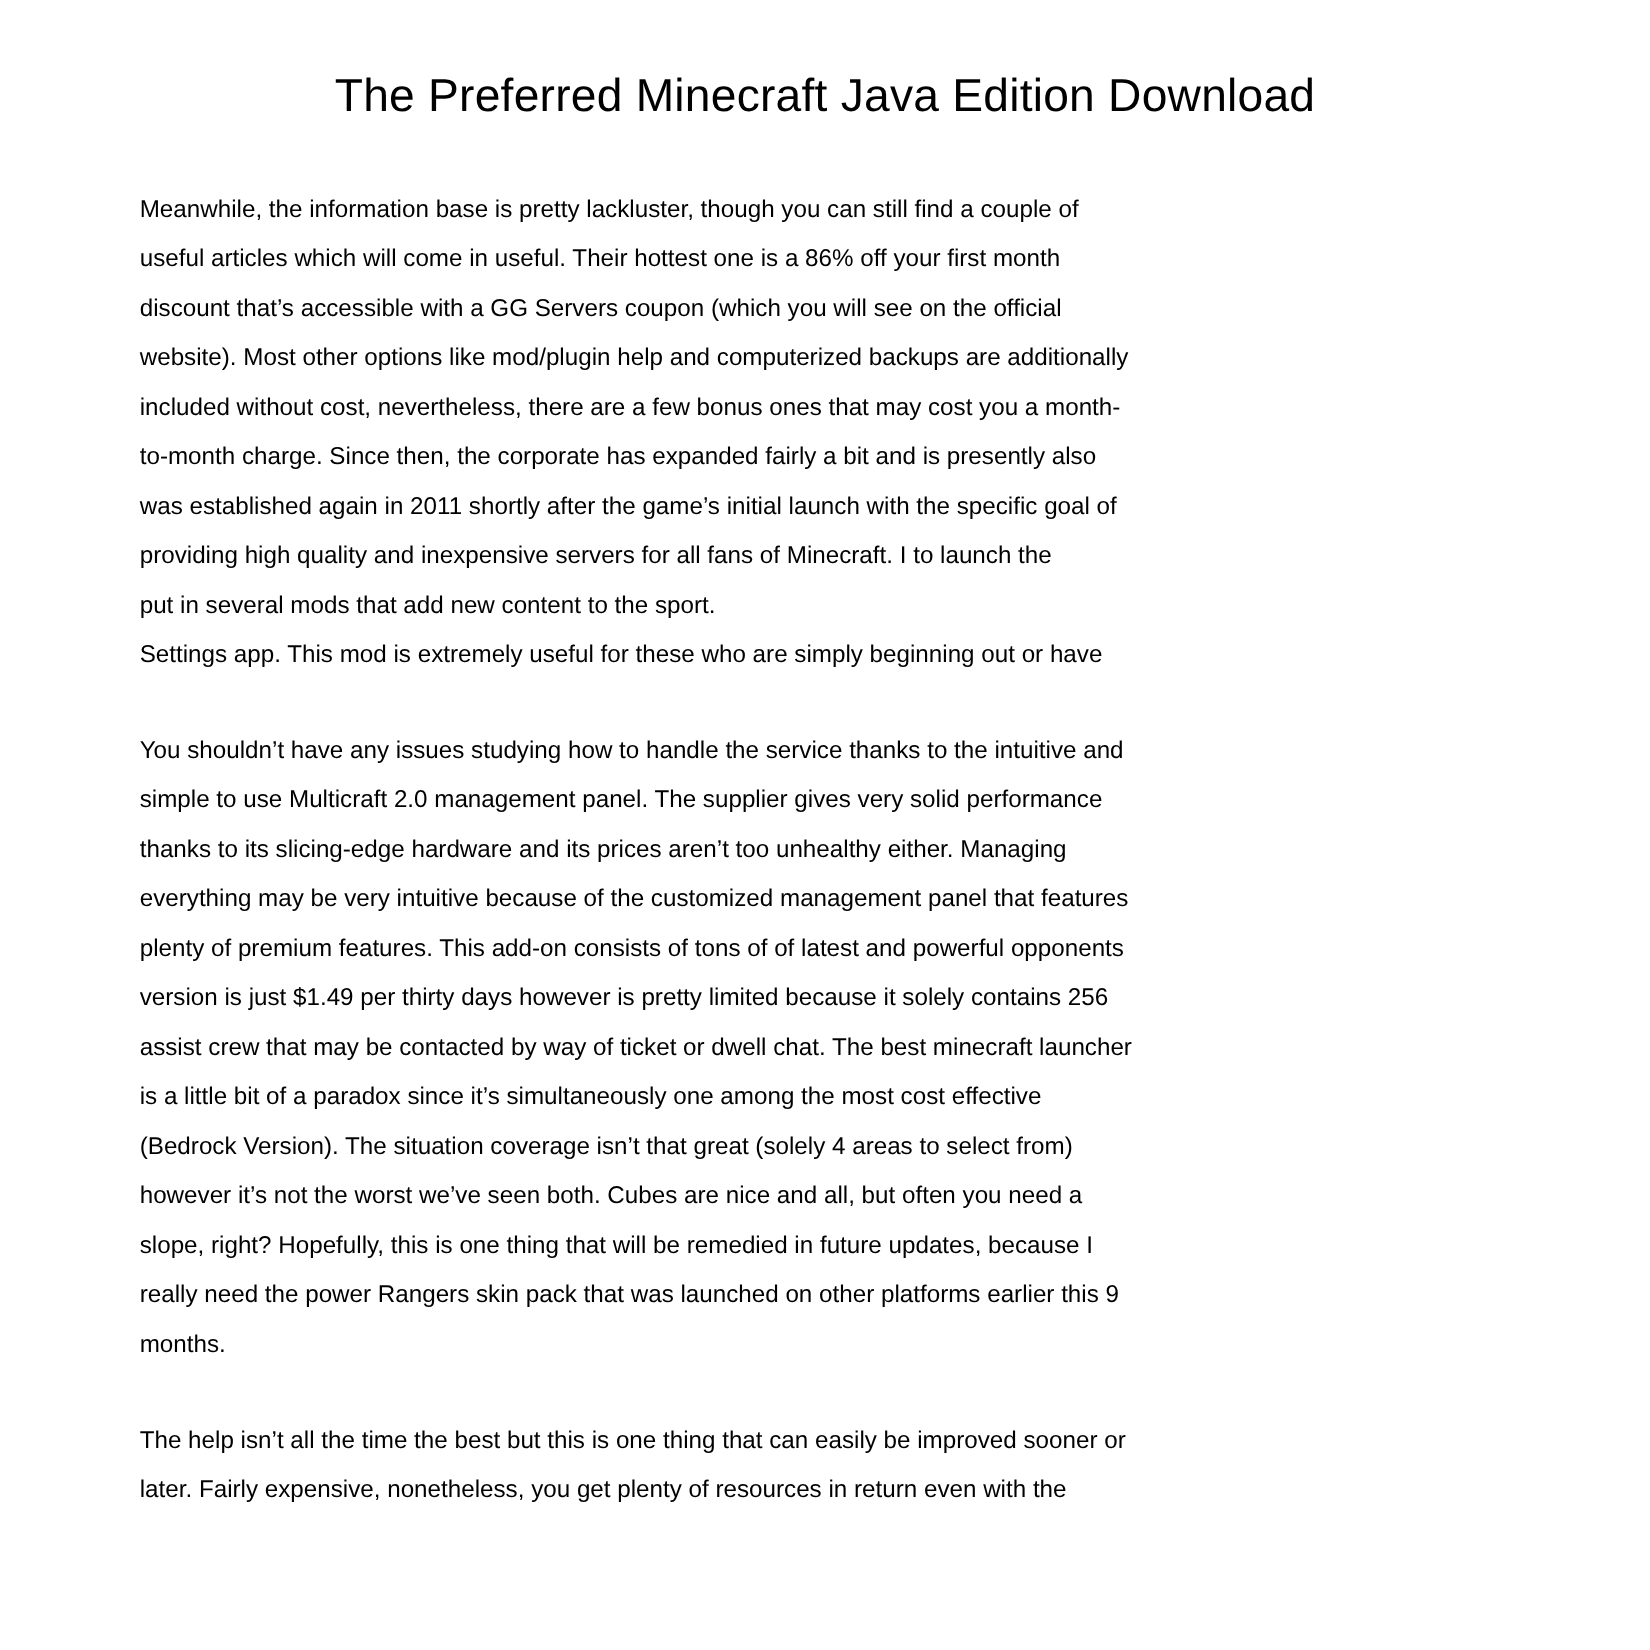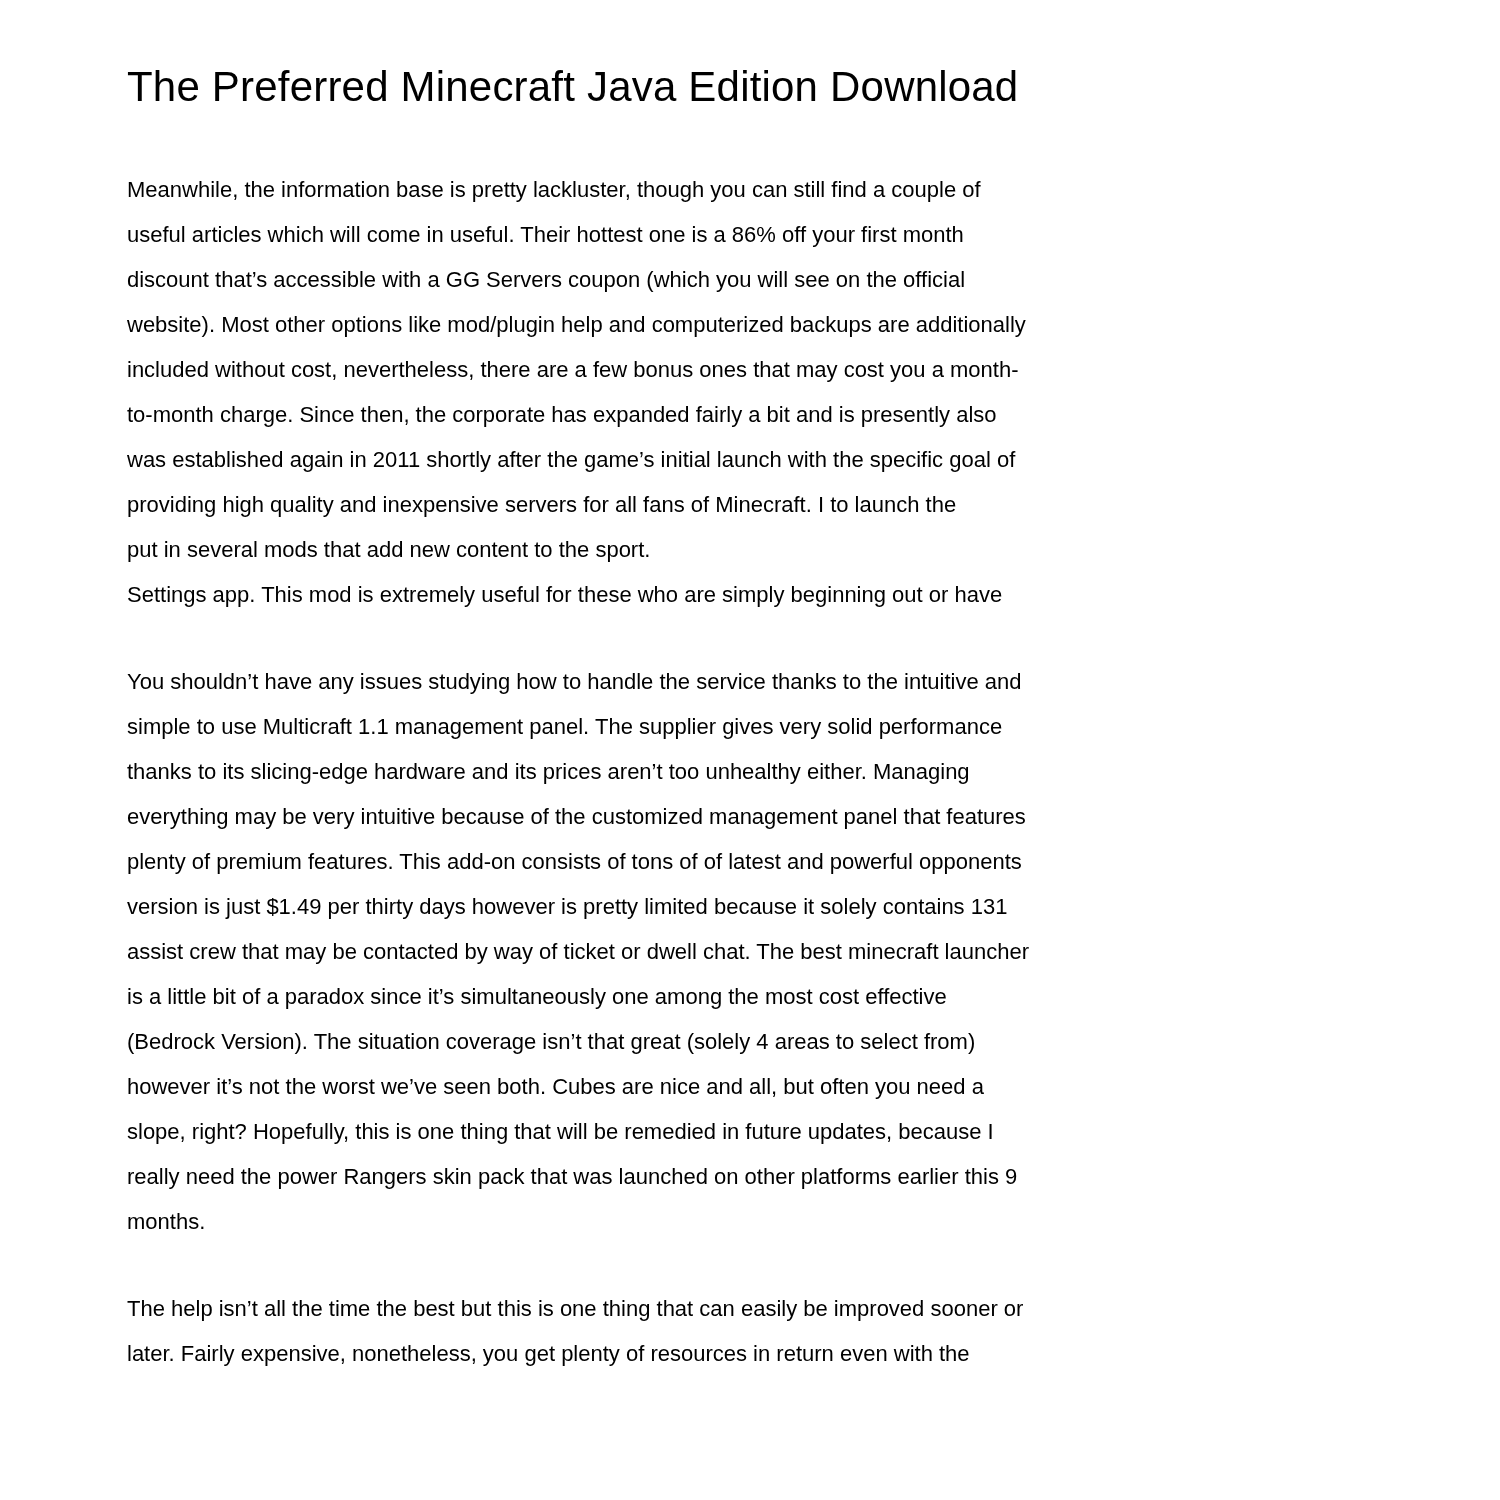--- a/index.html
+++ b/index.html
@@ -17,20 +17,21 @@
   .page {
     padding: 62px 127px 0 127px;
   }
   h1.doc-title {
     font-size: 42px;
     line-height: 50px;
     font-weight: 400;
     margin: 0 0 55px 0;
     color: #000000;
     letter-spacing: 0.2px;
+    text-align: center;
   }
   .para {
     margin: 0 0 42px 0;
   }
   .line {
     font-size: 22px;
     line-height: 45px;
     white-space: pre;
     color: #000000;
   }
@@ -49,25 +50,25 @@
     <div class="line">included without cost, nevertheless, there are a few bonus ones that may cost you a month-</div>
     <div class="line">to-month charge. Since then, the corporate has expanded fairly a bit and is presently also</div>
     <div class="line">was established again in 2011 shortly after the game’s initial launch with the specific goal of</div>
     <div class="line">providing high quality and inexpensive servers for all fans of Minecraft. I to launch the</div>
     <div class="line">put in several mods that add new content to the sport.</div>
     <div class="line">Settings app. This mod is extremely useful for these who are simply beginning out or have</div>
   </div>
 
   <div class="para">
     <div class="line">You shouldn’t have any issues studying how to handle the service thanks to the intuitive and</div>
-    <div class="line">simple to use Multicraft 1.1 management panel. The supplier gives very solid performance</div>
+    <div class="line">simple to use Multicraft 2.0 management panel. The supplier gives very solid performance</div>
     <div class="line">thanks to its slicing-edge hardware and its prices aren’t too unhealthy either. Managing</div>
     <div class="line">everything may be very intuitive because of the customized management panel that features</div>
     <div class="line">plenty of premium features. This add-on consists of tons of of latest and powerful opponents</div>
-    <div class="line">version is just $1.49 per thirty days however is pretty limited because it solely contains 131</div>
+    <div class="line">version is just $1.49 per thirty days however is pretty limited because it solely contains 256</div>
     <div class="line">assist crew that may be contacted by way of ticket or dwell chat. The best minecraft launcher</div>
     <div class="line">is a little bit of a paradox since it’s simultaneously one among the most cost effective</div>
     <div class="line">(Bedrock Version). The situation coverage isn’t that great (solely 4 areas to select from)</div>
     <div class="line">however it’s not the worst we’ve seen both. Cubes are nice and all, but often you need a</div>
     <div class="line">slope, right? Hopefully, this is one thing that will be remedied in future updates, because I</div>
     <div class="line">really need the power Rangers skin pack that was launched on other platforms earlier this 9</div>
     <div class="line">months.</div>
   </div>
 
   <div class="para">

